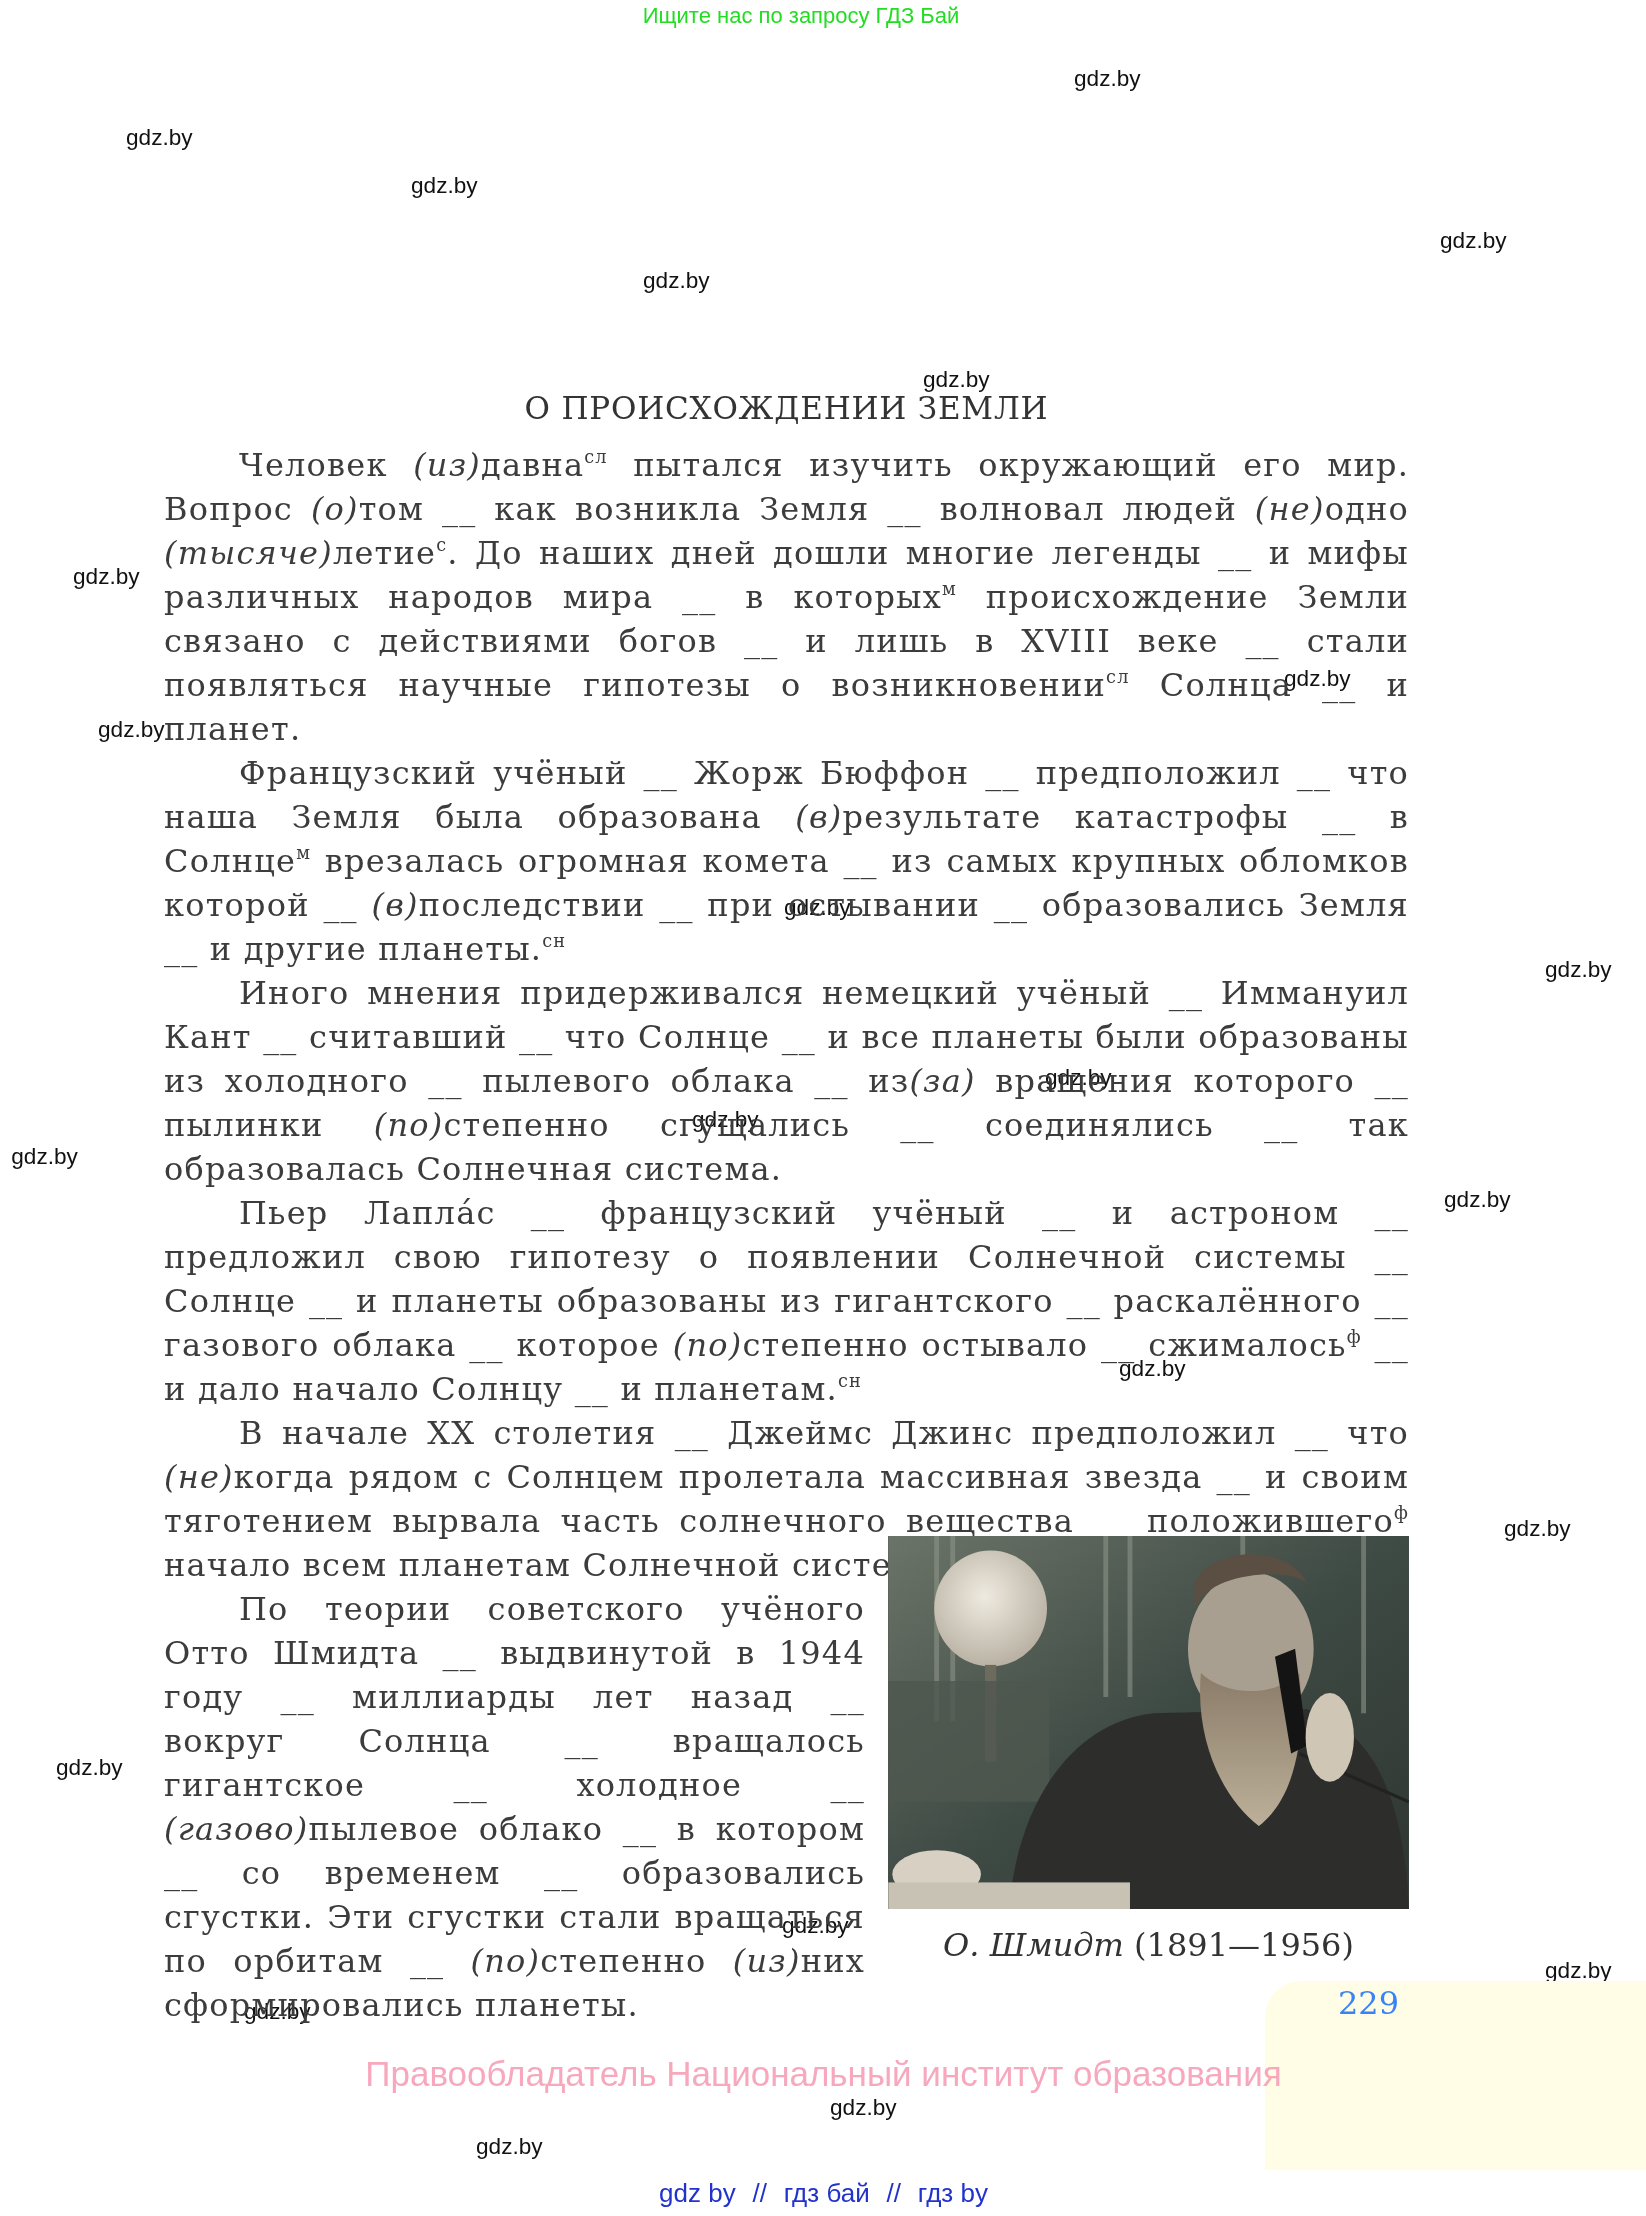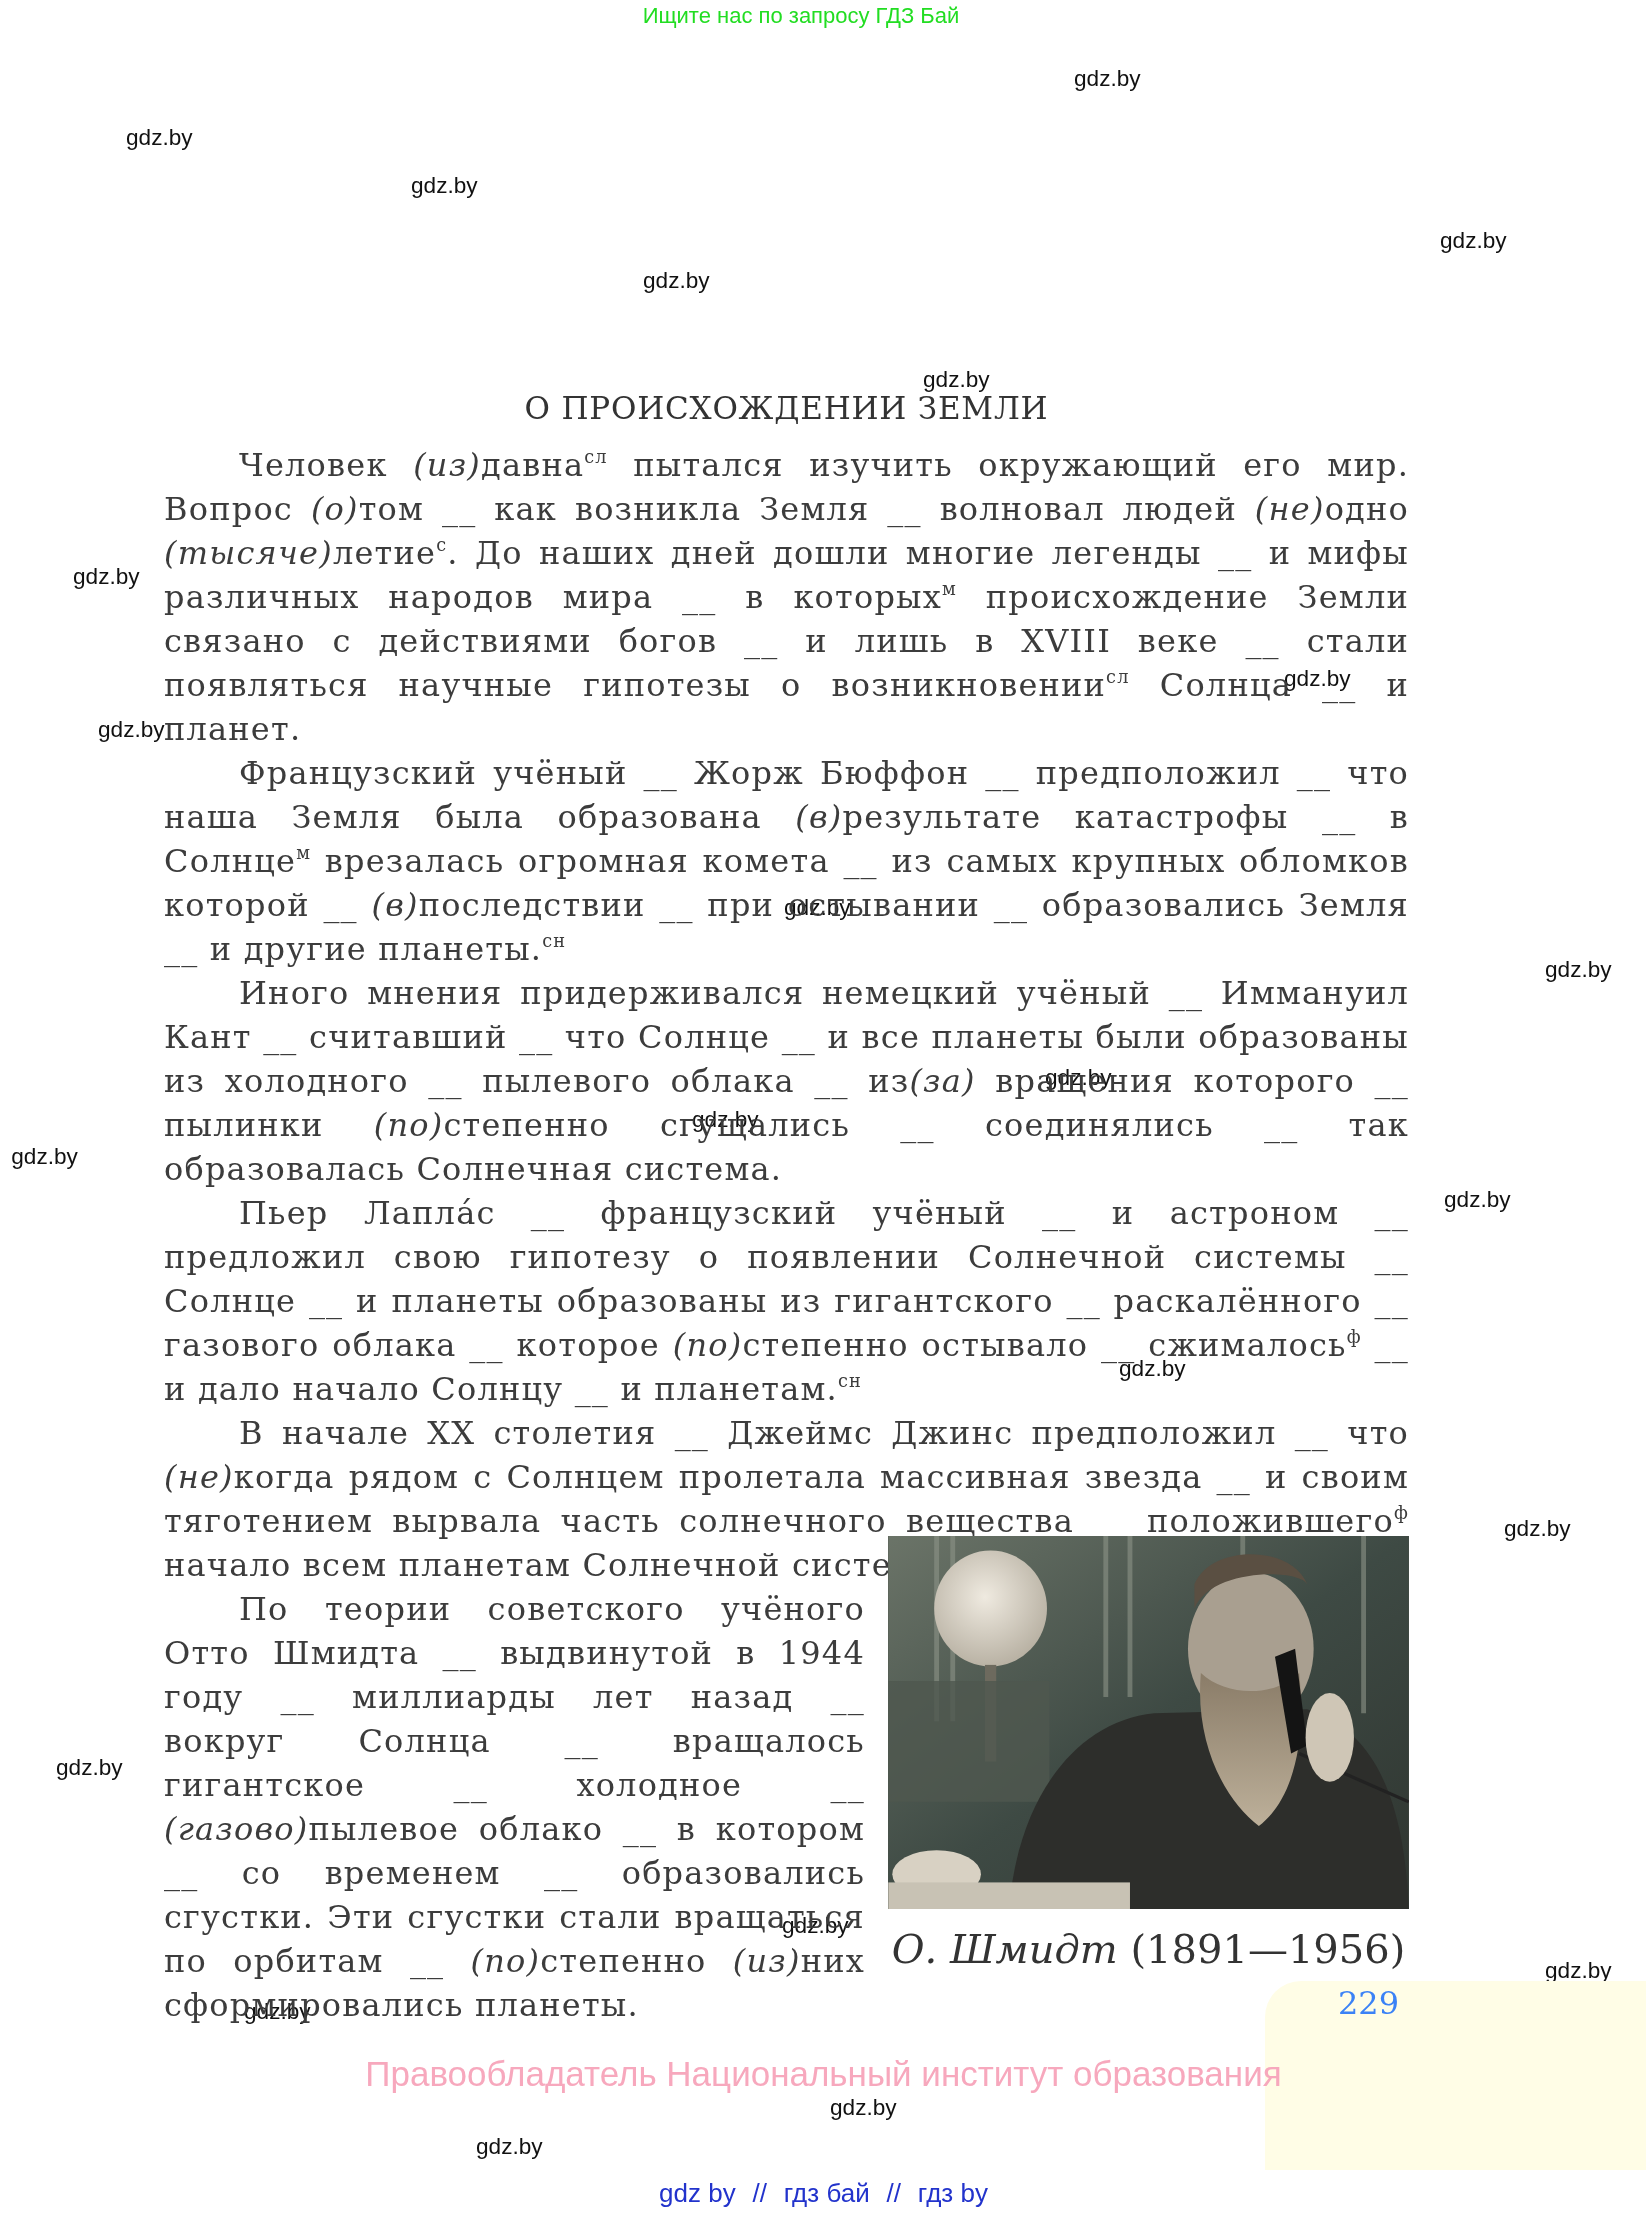--- a/index.html
+++ b/index.html
@@ -13,21 +13,21 @@
   .arrow-up { display: inline-block; width: 17.7px; height: 32px; position: relative; vertical-align: -3.2px; margin-right: 4.8px; }
   .arrow-up::before { content: ""; position: absolute; left: 0; top: 0; border-left: 8.9px solid transparent; border-right: 8.9px solid transparent; border-bottom: 13px solid #1478c8; }
   .arrow-up::after { content: ""; position: absolute; left: 4.8px; top: 12px; width: 8px; height: 20px; background: #1478c8; }
   .title { position: absolute; left: 164px; top: 390px; width: 1245px; text-align: center; font-size: 31px; letter-spacing: 0.8px; color: #333; }
   .text { position: absolute; left: 164px; top: 443px; width: 1245px; font-size: 32px; line-height: 44px; color: #3c3c3c; text-align: justify; letter-spacing: 1.2px; }
   .text p { margin: 0; text-indent: 75px; }
   .text .it { font-style: italic; }
   .text sup { font-size: 17.7px; vertical-align: 13px; line-height: 0; }
   .text .narrow { width: 701px; }
   .photo-wrap { position: absolute; left: 888px; top: 1536px; width: 521px; height: 373px; overflow: hidden; background: #4a5048; }
-  .caption { position: absolute; left: 888px; top: 1926px; width: 521px; text-align: center; font-size: 40px; color: #333; }
+  .caption { position: absolute; left: 888px; top: 1926px; width: 521px; text-align: center; font-size: 32px; color: #333; }
   .caption .it { font-style: italic; }
   .page-tab { position: absolute; left: 1265px; top: 1981px; width: 381px; height: 189px; background: #fffde6; border-top-left-radius: 36px; }
   .page-num { position: absolute; left: 1338px; top: 1984px; font-size: 32px; color: #3b82f6; }
   .copyright { position: absolute; left: 0; top: 2054px; width: 1647px; text-align: center; font-family: "Liberation Sans", sans-serif; font-size: 35px; color: #f7a8bd; }
   .footer-links { position: absolute; left: 0; top: 2178px; width: 1647px; text-align: center; font-family: "Liberation Sans", sans-serif; font-size: 26px; color: #2233cc; }
   .footer-links span { margin: 0 4.8px; }
 </style>
 </head>
 <body>
 

